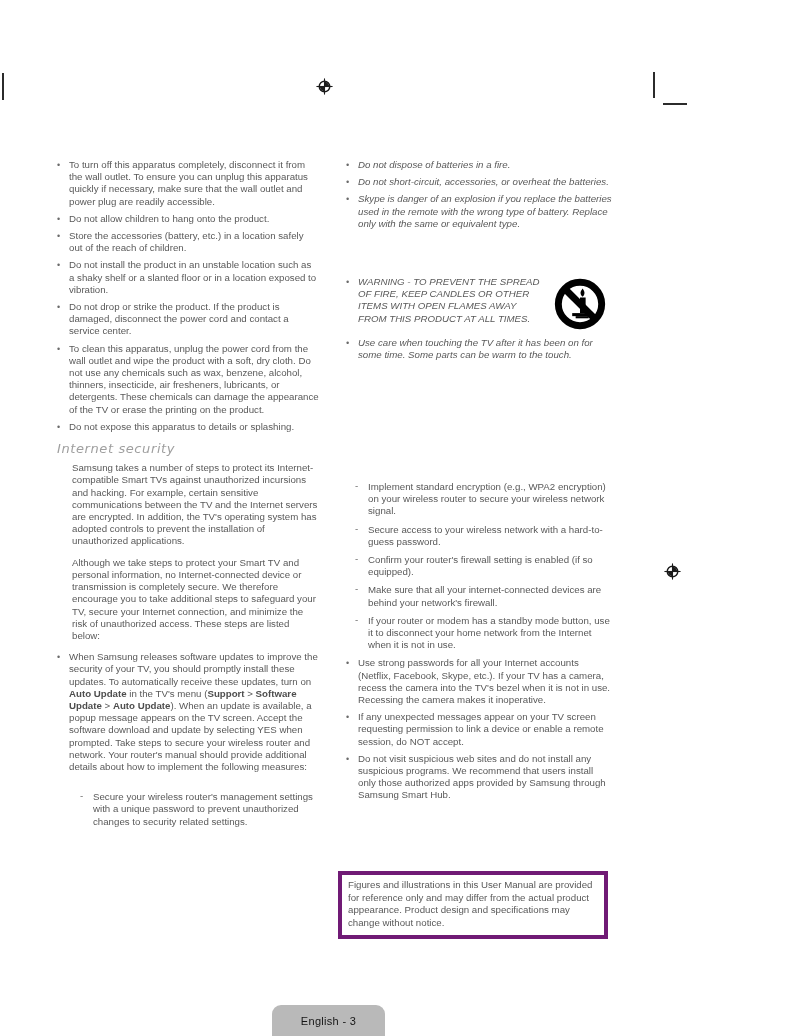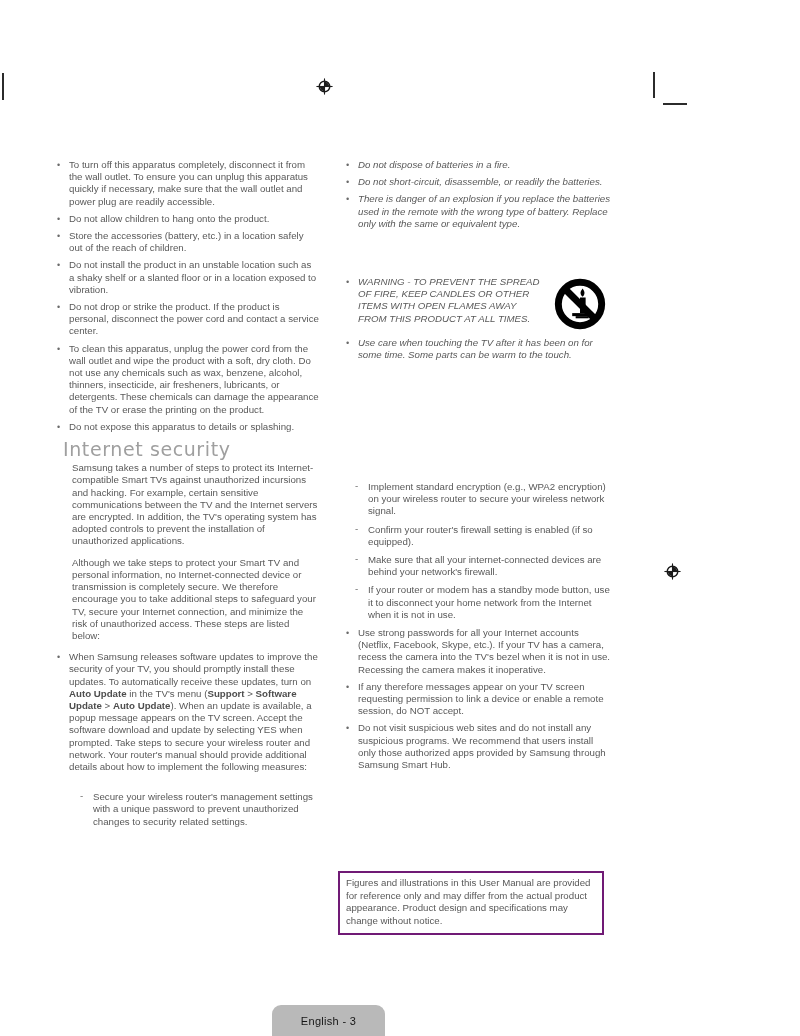--- a/index.html
+++ b/index.html
@@ -30,29 +30,30 @@
   li.bullet::before{content:"\2022";position:absolute;left:2px;top:0;color:#6a6a6a;font-size:9px;}
   li.dash{position:relative;padding-left:15px;margin-bottom:6px;}
   li.dash::before{content:"-";position:absolute;left:2px;top:-1px;color:#6a6a6a;}
   .sub-list{margin-left:9px;margin-top:18px;}
 
   .warning-li{padding-right:66px;min-height:56px;margin-top:46px;}
   .warning-icon{position:absolute;right:6px;top:2px;}
 
   h2.section{
     font-family:"DejaVu Sans",sans-serif;
-    font-size:19px;font-weight:400;color:#9f9f9f;letter-spacing:0.6px;
-    margin:10px 0 7px 8px;
+    font-size:13px;font-weight:400;color:#9f9f9f;letter-spacing:0.6px;
+    margin:10px 0 7px 2px;
+    font-style:italic;
   }
   p.body{margin:0 0 9px 17px;}
   .b{font-weight:bold;color:#4e4e4e;}
 
   .note-box{
     position:absolute;left:338px;top:871px;width:250px;
-    border:2px solid #701a75;padding:4px 6px 6px 6px;
+    border:4px solid #701a75;padding:4px 6px 6px 6px;
     color:#595959;font-size:9.7px;line-height:12.6px;
   }
 
   .footer-tab{
     position:absolute;left:272px;top:1005px;width:113px;height:31px;
     background:#b9b9b9;border-radius:9px 9px 0 0;
     display:flex;align-items:center;justify-content:center;
   }
   .footer-tab span{color:#161616;font-size:11px;letter-spacing:0.3px;}
 </style>
@@ -83,21 +84,21 @@
       <path d="M10 10 L10 15.5 A5.5 5.5 0 0 1 4.5 10 Z" fill="#1a1a1a"></path>
     </svg>
   </div>
 
   <div class="col col-left">
     <ul>
       <li class="bullet">To turn off this apparatus completely, disconnect it from the wall outlet. To ensure you can unplug this apparatus quickly if necessary, make sure that the wall outlet and power plug are readily accessible.</li>
       <li class="bullet">Do not allow children to hang onto the product.</li>
       <li class="bullet">Store the accessories (battery, etc.) in a location safely out of the reach of children.</li>
       <li class="bullet">Do not install the product in an unstable location such as a shaky shelf or a slanted floor or in a location exposed to vibration.</li>
-      <li class="bullet">Do not drop or strike the product. If the product is personal, disconnect the power cord and contact a service center.</li>
+      <li class="bullet">Do not drop or strike the product. If the product is damaged, disconnect the power cord and contact a service center.</li>
       <li class="bullet">To clean this apparatus, unplug the power cord from the wall outlet and wipe the product with a soft, dry cloth. Do not use any chemicals such as wax, benzene, alcohol, thinners, insecticide, air fresheners, lubricants, or detergents. These chemicals can damage the appearance of the TV or erase the printing on the product.</li>
       <li class="bullet">Do not expose this apparatus to details or splashing.</li>
     </ul>
 
     <h2 class="section">Internet security</h2>
 
     <p class="body">Samsung takes a number of steps to protect its Internet-compatible Smart TVs against unauthorized incursions and hacking. For example, certain sensitive communications between the TV and the Internet servers are encrypted. In addition, the TV's operating system has adopted controls to prevent the installation of unauthorized applications.</p>
     <p class="body">Although we take steps to protect your Smart TV and personal information, no Internet-connected device or transmission is completely secure. We therefore encourage you to take additional steps to safeguard your TV, secure your Internet connection, and minimize the risk of unauthorized access. These steps are listed below:</p>
 
     <ul>
@@ -106,22 +107,22 @@
         <ul class="sub-list">
           <li class="dash">Secure your wireless router's management settings with a unique password to prevent unauthorized changes to security related settings.</li>
         </ul>
       </li>
     </ul>
   </div>
 
   <div class="col col-right-top">
     <ul>
       <li class="bullet">Do not dispose of batteries in a fire.</li>
-      <li class="bullet">Do not short-circuit, disassemble, or readily the batteries.</li>
-      <li class="bullet">There is danger of an explosion if you replace the batteries used in the remote with the wrong type of battery. Replace only with the same or equivalent type.</li>
+      <li class="bullet">Do not short-circuit, accessories, or overheat the batteries.</li>
+      <li class="bullet">Skype is danger of an explosion if you replace the batteries used in the remote with the wrong type of battery. Replace only with the same or equivalent type.</li>
       <li class="bullet warning-li">
         <span>WARNING - TO PREVENT THE SPREAD OF FIRE, KEEP CANDLES OR OTHER ITEMS WITH OPEN FLAMES AWAY FROM THIS PRODUCT AT ALL TIMES.</span>
         <span class="warning-icon">
           <svg width="52" height="52" viewBox="0 0 60 60">
             <circle cx="30" cy="30" r="25" fill="none" stroke="#000000" stroke-width="8"></circle>
             <g fill="#000000">
               <path d="M33 12 q4.5 6 0 9.5 q-5 -3.5 0 -9.5"></path>
               <rect x="30" y="22.5" width="6.5" height="18"></rect>
               <rect x="21" y="40.5" width="23" height="3.5"></rect>
               <rect x="25" y="44" width="15" height="2.5"></rect>
@@ -130,27 +131,28 @@
           </svg>
         </span>
       </li>
       <li class="bullet">Use care when touching the TV after it has been on for some time. Some parts can be warm to the touch.</li>
     </ul>
   </div>
 
   <div class="col col-right-bottom">
     <ul class="sub-list" style="margin-top:0;">
       <li class="dash">Implement standard encryption (e.g., WPA2 encryption) on your wireless router to secure your wireless network signal.</li>
+      <li class="dash">Secure access to your wireless network with a hard-to-guess password.</li>
       <li class="dash">Confirm your router's firewall setting is enabled (if so equipped).</li>
       <li class="dash">Make sure that all your internet-connected devices are behind your network's firewall.</li>
       <li class="dash">If your router or modem has a standby mode button, use it to disconnect your home network from the Internet when it is not in use.</li>
     </ul>
     <ul style="">
       <li class="bullet">Use strong passwords for all your Internet accounts (Netflix, Facebook, Skype, etc.). If your TV has a camera, recess the camera into the TV's bezel when it is not in use. Recessing the camera makes it inoperative.</li>
-      <li class="bullet">If any therefore messages appear on your TV screen requesting permission to link a device or enable a remote session, do NOT accept.</li>
+      <li class="bullet">If any unexpected messages appear on your TV screen requesting permission to link a device or enable a remote session, do NOT accept.</li>
       <li class="bullet">Do not visit suspicious web sites and do not install any suspicious programs. We recommend that users install only those authorized apps provided by Samsung through Samsung Smart Hub.</li>
     </ul>
   </div>
 
   <div class="note-box">
     <span>Figures and illustrations in this User Manual are provided for reference only and may differ from the actual product appearance. Product design and specifications may change without notice.</span>
   </div>
 
   <div class="footer-tab">
     <span>English - 3</span>

